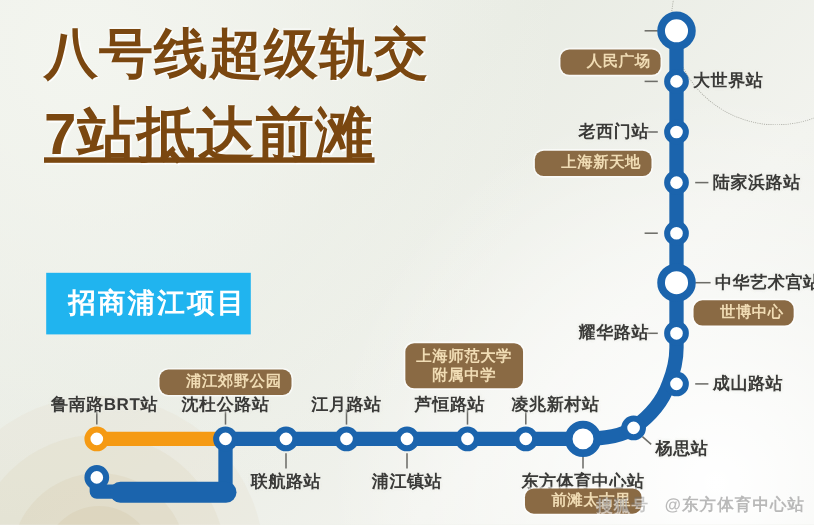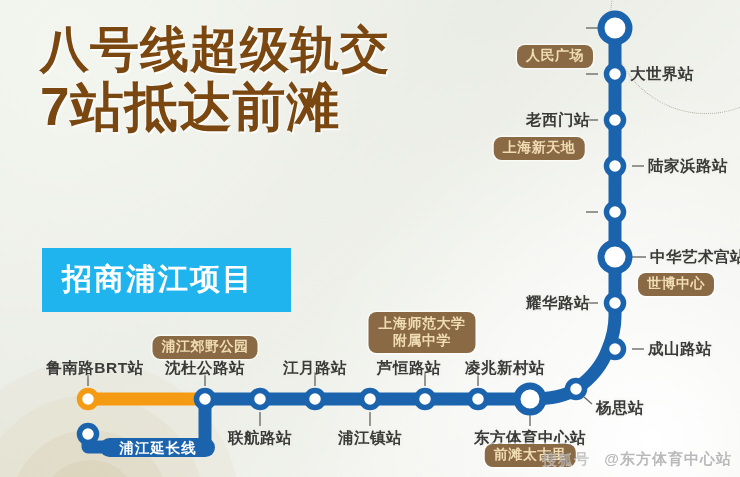--- a/index.html
+++ b/index.html
@@ -26,46 +26,46 @@
           border:1px dotted rgba(120,120,110,.55);pointer-events:none;}
 
   
   .headline{position:absolute;left:40px;top:24px;}
   .hl{
     font-weight:bold;color:#7a4710;letter-spacing:1px;line-height:1.04;
     text-shadow:1.5px 1.5px 0 rgba(255,255,255,.85), -1px -1px 0 rgba(255,255,255,.45);
     white-space:nowrap;
   }
   .hl1{font-size:49px;}
-  .hl2{font-size:53px;margin-top:4px;}
+  .hl2{font-size:53px;margin-top:20px;text-decoration:underline;}
 
   .proj-badge{
     position:absolute;left:42px;top:248px;background:#20b4ef;
-    padding:11px 37px 12px 20px;
-    color:#ffffff;font-size:30px;font-weight:bold;letter-spacing:2px;
+    padding:11px 4px 12px 20px;
+    color:#ffffff;font-size:25px;font-weight:bold;letter-spacing:2px;
     white-space:nowrap;
   }
 
   
   #map{position:absolute;left:0;top:0;width:740px;height:477px;}
 
   
   .lbl{
     position:absolute;color:#3a3a38;font-size:15.5px;font-weight:bold;
     white-space:nowrap;letter-spacing:.5px;
     text-shadow:0 0 3px rgba(238,240,234,.9),0 0 3px rgba(238,240,234,.9);
   }
   .lbl.r{transform:translate(0,-50%);}        
   .lbl.l{transform:translate(-100%,-50%);}    
   .lbl.c{transform:translate(-50%,0);}        
 
   .poi{
     position:absolute;background:#8a6a44;color:#f0dcb4;
     font-size:14px;font-weight:bold;letter-spacing:.5px;white-space:nowrap;
-    padding:2px 9px 3px 9px;border-radius:8px;
+    padding:2px 9px 3px 24px;border-radius:8px;
     box-shadow:0 0 0 1.5px rgba(255,255,255,.65);
   }
   .poi.c{transform:translate(-50%,0);}
   .poi.two{line-height:1.22;text-align:center;padding:3px 10px 4px 10px;}
 
   .branch-tag{
     position:absolute;color:#ffffff;font-size:14.5px;font-weight:bold;
     letter-spacing:1px;white-space:nowrap;transform:translate(-50%,-50%);
   }
 
@@ -173,18 +173,17 @@
   <div class="poi c" style="left:555px;top:45px;">人民广场</div>
   <div class="poi c" style="left:539px;top:137px;">上海新天地</div>
   <div class="poi c" style="left:676px;top:273px;">世博中心</div>
   <div class="poi c" style="left:530px;top:444px;">前滩太古里</div>
   <div class="poi c two" style="left:422px;top:312px;">
     <div>上海师范大学</div>
     <div>附属中学</div>
   </div>
   <div class="poi c" style="left:205px;top:336px;">浦江郊野公园</div>
 
-  <div class="branch-tag" style="left:158px;top:448px;">浦江延长线</div>
 
   <div class="watermark wm2">搜狐号</div>
   <div class="watermark">@东方体育中心站</div>
 
 </div>
 
 </body></html>

